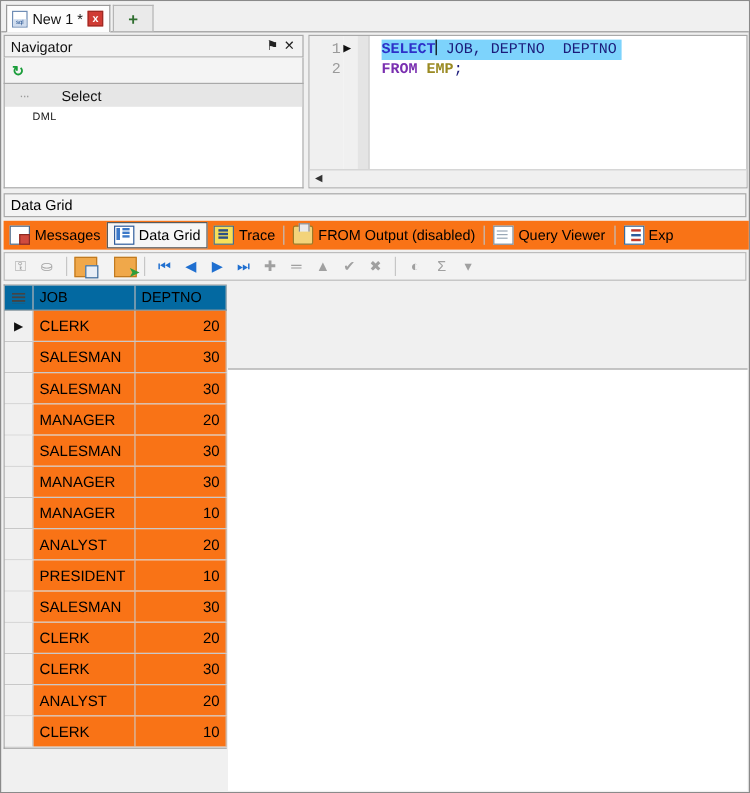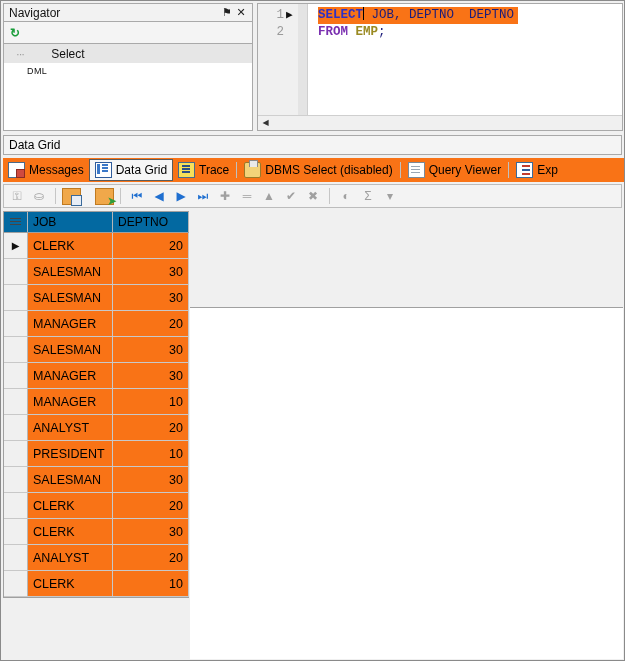--- a/index.html
+++ b/index.html
@@ -190,21 +190,21 @@
     width: 9px;
     background: #e4e4e4;
     border-right: 1px solid #cfcfcf;
   }
   .code {
     flex: 1;
     padding: 3px 0 0 10px;
     box-sizing: border-box;
   }
   .code .line { height: 17px; line-height: 17px; white-space: pre; }
-  .code .line.sel { background: #f97316; display: inline-block; padding-right: 4px;}
+  .code .line.sel { background: #7dd3fc; display: inline-block; padding-right: 4px;}
   .kw  { color: #2d30c8; font-weight: bold; }
   .kw2 { color: #7a2fb0; font-weight: bold; }
   .idn { color: #1b1b7a; }
   .tbl { color: #9a8a22; font-weight: bold; }
   .pun { color: #1b1b7a; }
   .caret {
     display: inline-block;
     width: 0; border-left: 1px solid #000;
     height: 13px; vertical-align: -2px;
   }
@@ -393,20 +393,28 @@
     background: #fff;
     border-top: 1px solid #a0a0a0;
     box-sizing: border-box;
   }
 </style>
 </head>
 <body>
 
 <div id="app">
 
+  <div class="tabstrip">
+    <div class="doc-tab">
+      <span class="sql-file-icon"></span>
+      <span class="label">New 1 *</span>
+      <span class="tab-close">x</span>
+    </div>
+    <div class="tab-add">+</div>
+  </div>
 
   <div class="middle">
 
     <div class="navigator">
       <div class="nav-header">
         <span class="title">Navigator</span>
         <span class="pin">⚑</span>
         <span class="close">✕</span>
       </div>
       <div class="nav-toolbar">
@@ -454,21 +462,21 @@
       <span class="ic ic-grid"></span>
       <span>Data Grid</span>
     </div>
     <div class="rtab">
       <span class="ic ic-trace"></span>
       <span>Trace</span>
     </div>
     <div class="rsep"></div>
     <div class="rtab">
       <span class="ic ic-dbms"></span>
-      <span>DBMS Select (disabled)</span>
+      <span>FROM Output (disabled)</span>
     </div>
     <div class="rsep"></div>
     <div class="rtab">
       <span class="ic ic-doc"></span>
       <span>Query Viewer</span>
     </div>
     <div class="rsep"></div>
     <div class="rtab">
       <span class="ic ic-explain"></span>
       <span>Exp</span>

